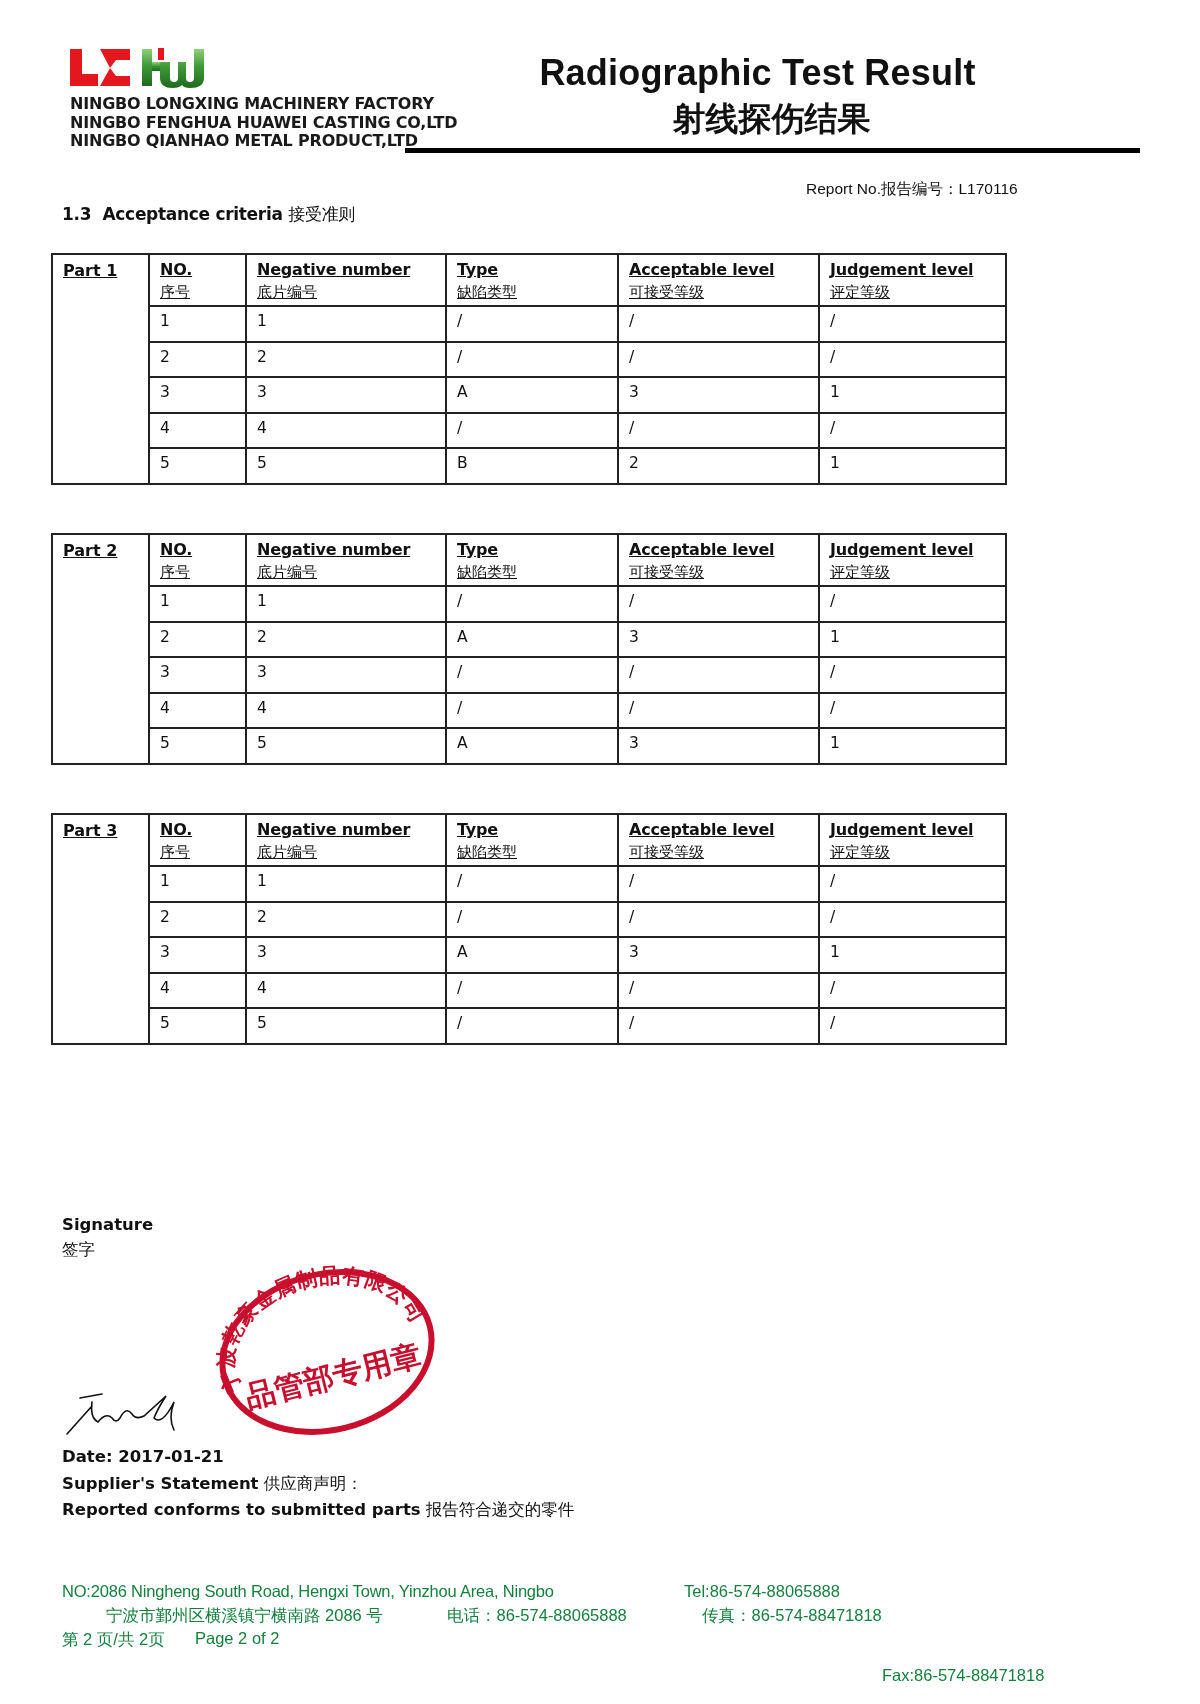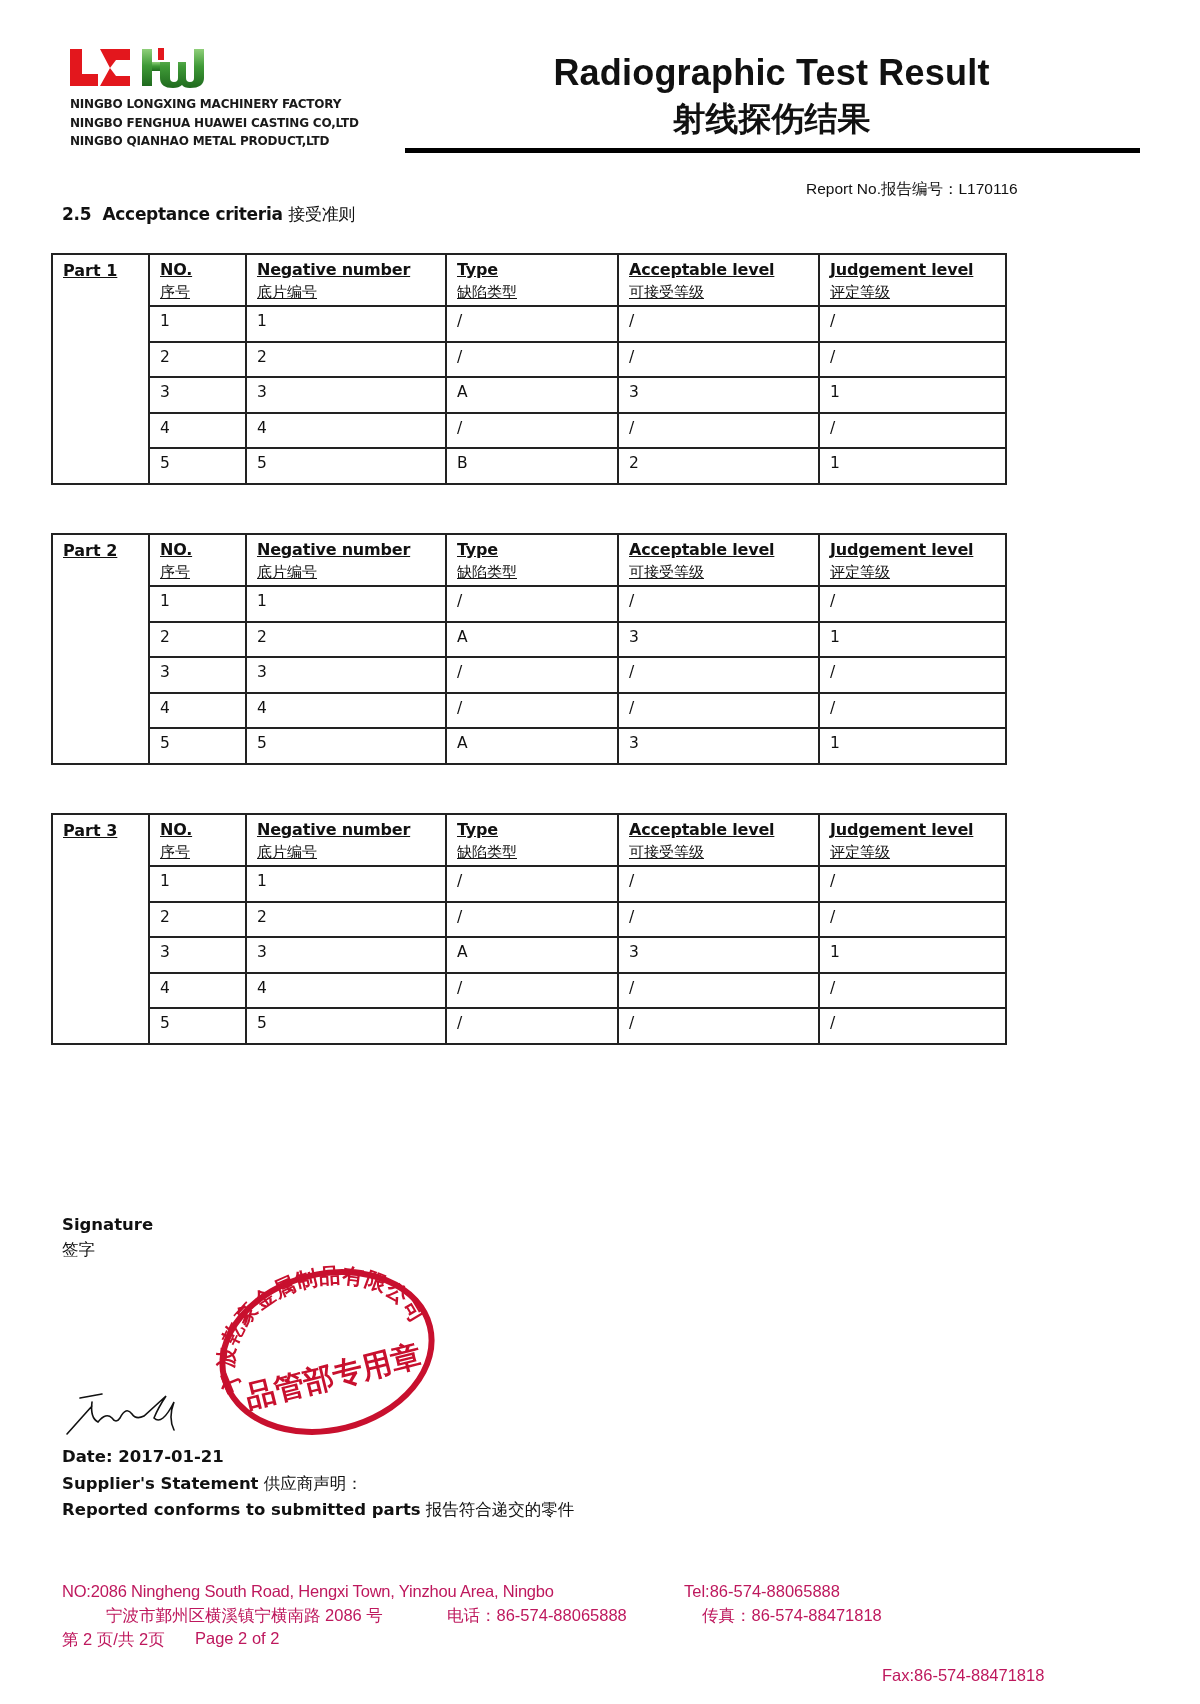--- a/index.html
+++ b/index.html
@@ -3,24 +3,24 @@
 <meta charset="utf-8">
 <style>
   * { box-sizing: border-box; margin: 0; padding: 0; }
   html, body { width: 1200px; height: 1704px; background: #ffffff; overflow: hidden; }
   body { position: relative; font-family: "Liberation Sans", "DejaVu Sans", sans-serif; color: #111; }
 
   .abs { position: absolute; }
 
   
   .logo { left: 70px; top: 46px; width: 150px; height: 44px; }
-  .company-lines { left: 70px; top: 95px; font-family: "DejaVu Sans", sans-serif; font-weight: bold; font-size: 12px; line-height: 18.5px; color: #1a1a1a; letter-spacing: -0.2px; }
-
-  
-  .title-en { left: 405px; width: 733px; top: 52px; text-align: center; font-family: "Liberation Sans", sans-serif; font-weight: bold; font-size: 36px; letter-spacing: 0.2px; }
+  .company-lines { left: 70px; top: 95px; font-family: "DejaVu Sans", sans-serif; font-weight: bold; font-size: 16px; line-height: 18.5px; color: #1a1a1a; letter-spacing: -0.2px; }
+
+  
+  .title-en { left: 391px; width: 733px; top: 52px; text-align: center; font-family: "Liberation Sans", sans-serif; font-weight: bold; font-size: 36px; letter-spacing: 0.2px; }
   .title-cn { left: 405px; width: 733px; top: 97px; text-align: center; font-family: "DejaVu Sans", sans-serif; font-weight: bold; font-size: 33px; }
   .title-rule { left: 405px; top: 148px; width: 735px; height: 5px; background: #000; }
 
   .report-no { left: 806px; top: 179px; font-size: 15.5px; font-family: "Liberation Sans", sans-serif; }
 
   .section-heading { left: 62px; top: 203px; font-size: 17px; font-weight: bold; font-family: "DejaVu Sans", sans-serif; letter-spacing: -0.3px; }
   .section-heading .cn { font-weight: normal; }
 
   
   table.crit { position: absolute; left: 51px; width: 954px; border-collapse: collapse; table-layout: fixed; font-size: 16px; }
@@ -37,21 +37,21 @@
   .sig-label .cn { display: block; }
   .stamp { left: 210px; top: 1262px; width: 235px; height: 180px; }
   .handwritten { left: 62px; top: 1388px; width: 140px; height: 50px; }
 
   .date-line { left: 62px; top: 1447px; font-size: 16.5px; font-weight: bold; font-family: "DejaVu Sans", sans-serif; text-align: center; }
   .stmt1 { left: 62px; top: 1473px; font-size: 16.5px; font-family: "DejaVu Sans", sans-serif; }
   .stmt2 { left: 62px; top: 1499px; font-size: 16.5px; font-family: "DejaVu Sans", sans-serif; }
   .bold { font-weight: bold; }
 
   
-  .footer { font-family: "Liberation Sans", sans-serif; font-size: 16.5px; color: #be185d; white-space: nowrap; }
+  .footer { font-family: "Liberation Sans", sans-serif; font-size: 16.5px; color: #15803d; white-space: nowrap; }
   .f1a { left: 62px; top: 1582px; letter-spacing: -0.2px; }
   .f1b { left: 684px; top: 1582px; }
   .f1c { left: 882px; top: 1666px; }
   .f2a { left: 74px; top: 1605px; margin-left: 32px; }
   .f2b { left: 447px; top: 1605px; }
   .f2c { left: 702px; top: 1605px; }
   .f3a { left: 62px; top: 1629px; }
   .f3b { left: 195px; top: 1629px; }
 </style>
 </head>
@@ -83,21 +83,21 @@
 
 <div class="abs title-en">Radiographic Test Result</div>
 <div class="abs title-cn">射线探伤结果</div>
 <div class="abs title-rule"></div>
 
 <div class="abs report-no">
   <span>Report No.报告编号：</span><span>L170116</span>
 </div>
 
 <div class="abs section-heading">
-  <span>2.5</span>&nbsp;&nbsp;<span>Acceptance criteria</span> <span class="cn">接受准则</span>
+  <span>1.3</span>&nbsp;&nbsp;<span>Acceptance criteria</span> <span class="cn">接受准则</span>
 </div>
 
 <table class="crit" style="top:253px;">
   <colgroup>
       <col style="width:97px">
       <col style="width:97px">
       <col style="width:200px">
       <col style="width:172px">
       <col style="width:201px">
       <col style="width:187px">

